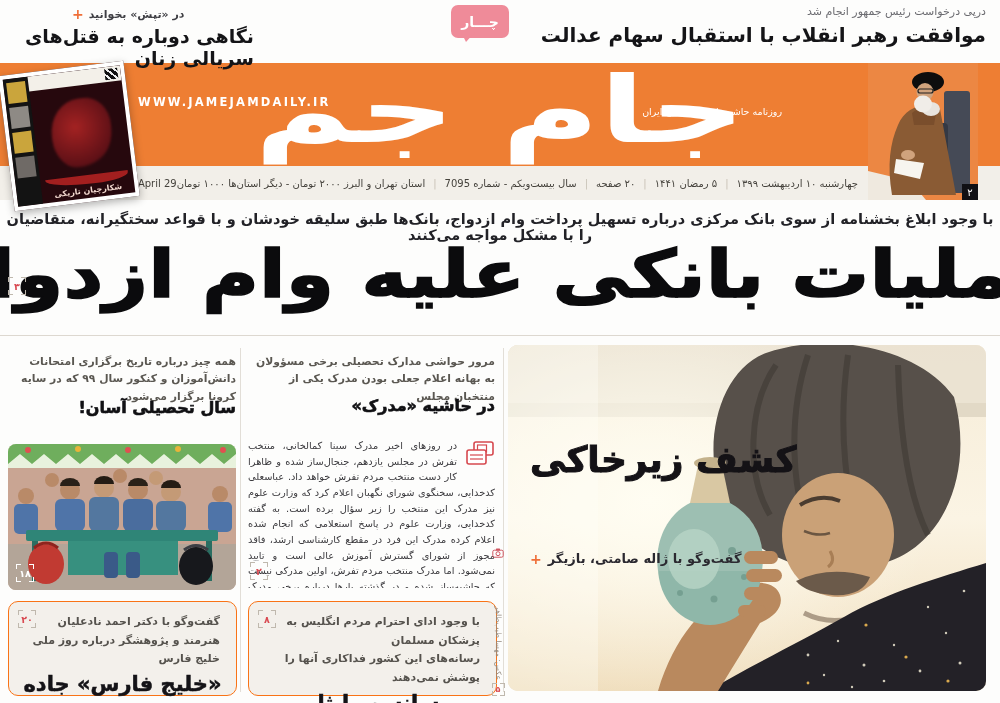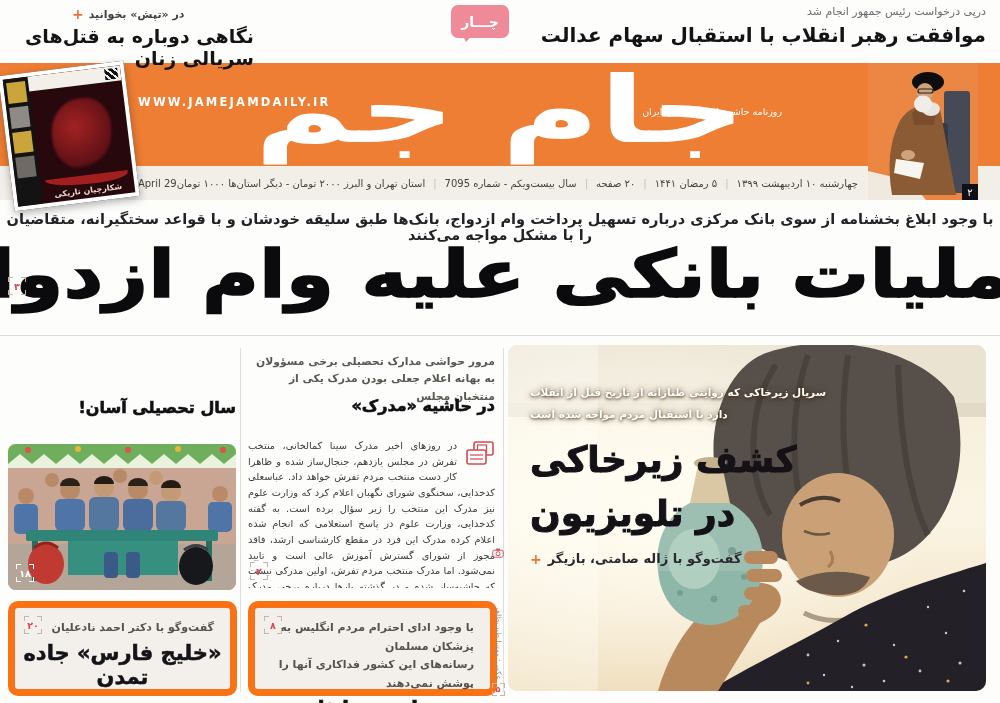--- a/index.html
+++ b/index.html
@@ -89,21 +89,21 @@
   .tv-head{position:absolute;left:22px;top:88px;text-align:left;font-size:36px;font-weight:bold;color:#141216;
            line-height:1.5;-webkit-text-stroke:1px #141216;z-index:2;}
   .tv-head span{display:block;white-space:nowrap;}
   .tv-sub{position:absolute;left:22px;top:206px;display:flex;gap:6px;align-items:center;font-size:13px;
           font-weight:bold;color:#2b2930;z-index:2;white-space:nowrap;}
   .credit{position:absolute;left:491px;top:548px;width:14px;height:148px;display:flex;flex-direction:column;
           align-items:center;gap:3px;z-index:4;}
   .vtext{writing-mode:vertical-rl;font-size:7.5px;color:#948b80;flex:1;white-space:nowrap;}
   .credit .pm{position:relative;flex:none;}
   
-  .gbox{position:absolute;top:601px;height:95px;background:#f3f0eb;border:7px solid #f97316;border-radius:10px;box-sizing:border-box;}
+  .gbox{position:absolute;top:601px;height:95px;background:#f3f0eb;border:1px solid #f97316;border-radius:10px;box-sizing:border-box;}
   .boxL{left:8px;width:229px;}
   .boxM{left:248px;width:249px;}
   .bk{padding:11px 16px 0 16px;font-size:11px;color:#55524d;line-height:1.7;text-align:right;font-weight:bold;}
   .bk span{display:block;}
   .bh{margin-top:3px;text-align:center;font-size:21px;font-weight:bold;color:#141317;-webkit-text-stroke:.5px #141317;}
 </style>
 </head>
 <body>
 
 <div id="page">
@@ -175,20 +175,21 @@
   </div>
 
   <div class="lead-kicker">با وجود ابلاغ بخشنامه از سوی بانک مرکزی درباره تسهیل پرداخت وام ازدواج، بانک‌ها طبق سلیقه خودشان و با قواعد سختگیرانه، متقاضیان را با مشکل مواجه می‌کنند</div>
   <div class="lead-head">عملیات بانکی علیه وام ازدواج</div>
   <span class="pm" style="left:8px;top:277px;">۳</span>
   <div class="hr1"></div>
 
   <div class="vd" style="left:240px;"></div>
   <div class="vd" style="left:503px;"></div>
 
+  <div class="kick school-kick">همه چیز درباره تاریخ برگزاری امتحانات دانش‌آموزان و کنکور سال ۹۹ که در سایه کرونا برگزار می‌شود</div>
   <div class="colhead school-head">سال تحصیلی آسان!</div>
   <div class="class-photo">
     <svg viewBox="0 0 228 146" width="228" height="146">
       <rect width="228" height="146" fill="#c9a593"></rect>
       <rect width="228" height="24" fill="#e8f2dd"></rect>
       <path d="M0,0 H228 V10 L216,20 204,10 192,20 180,10 168,20 156,10 144,20 132,10 120,20 108,10 96,20 84,10 72,20 60,10 48,20 36,10 24,20 12,10 0,20 Z" fill="#6fae5d"></path>
       <circle cx="20" cy="6" r="3" fill="#e05050"></circle>
         <circle cx="70" cy="5" r="3" fill="#e8b43a"></circle>
       <circle cx="120" cy="6" r="3" fill="#e05050"></circle>
         <circle cx="170" cy="5" r="3" fill="#e8b43a"></circle>
@@ -302,47 +303,43 @@
           <circle cx="172" cy="248" r="3"></circle>
         </g>
       <g fill="#b9895e">
           <rect x="236" y="206" width="34" height="13" rx="6.5"></rect>
           <rect x="238" y="224" width="36" height="13" rx="6.5"></rect>
           <rect x="236" y="242" width="32" height="13" rx="6.5"></rect>
           <rect x="230" y="260" width="28" height="12" rx="6"></rect>
         </g>
       <path d="M0,0 H90 V346 H0 Z" fill="#fffef8" opacity=".35"></path>
     </svg>
-    <div class="tv-kicker">
-      <span>سریال زیرخاکی که روایتی طنازانه از تاریخ قبل از انقلاب</span>
-      <span>دارد با استقبال مردم مواجه شده است</span>
-    </div>
     <div class="tv-head">
       <span>کشف زیرخاکی</span>
-      <span>در تلویزیون</span>
     </div>
     <div class="tv-sub">
       <span>گفت‌وگو با ژاله صامتی، بازیگر</span>
       <span class="plus">+</span>
     </div>
   </div>
   <div class="credit">
     <svg viewBox="0 0 12 10" width="12" height="10">
       <rect x="0.8" y="2.2" width="10.4" height="7" rx="1.5" fill="none" stroke="#cf5560" stroke-width="1"></rect>
       <circle cx="6" cy="5.7" r="2" fill="none" stroke="#cf5560" stroke-width="1"></circle>
       <rect x="4" y="0.5" width="4" height="2" rx="0.5" fill="#cf5560"></rect>
     </svg>
     <span class="vtext">عکس: مهسا طیب‌طاهر</span>
     <span class="pm small">۵</span>
   </div>
 
   <div class="gbox boxL">
     <span class="pm" style="left:9px;top:8px;">۲۰</span>
     <div class="bk">
       <span>گفت‌وگو با دکتر احمد نادعلیان</span>
+      <span>هنرمند و پژوهشگر درباره روز ملی خلیج فارس</span>
     </div>
     <div class="bh">«خلیج فارس» جاده تمدن</div>
   </div>
 
   <div class="gbox boxM">
     <span class="pm" style="left:9px;top:8px;">۸</span>
     <div class="bk">
       <span>با وجود ادای احترام مردم انگلیس به پزشکان مسلمان</span>
       <span>رسانه‌های این کشور فداکاری آنها را پوشش نمی‌دهند</span>
     </div>

